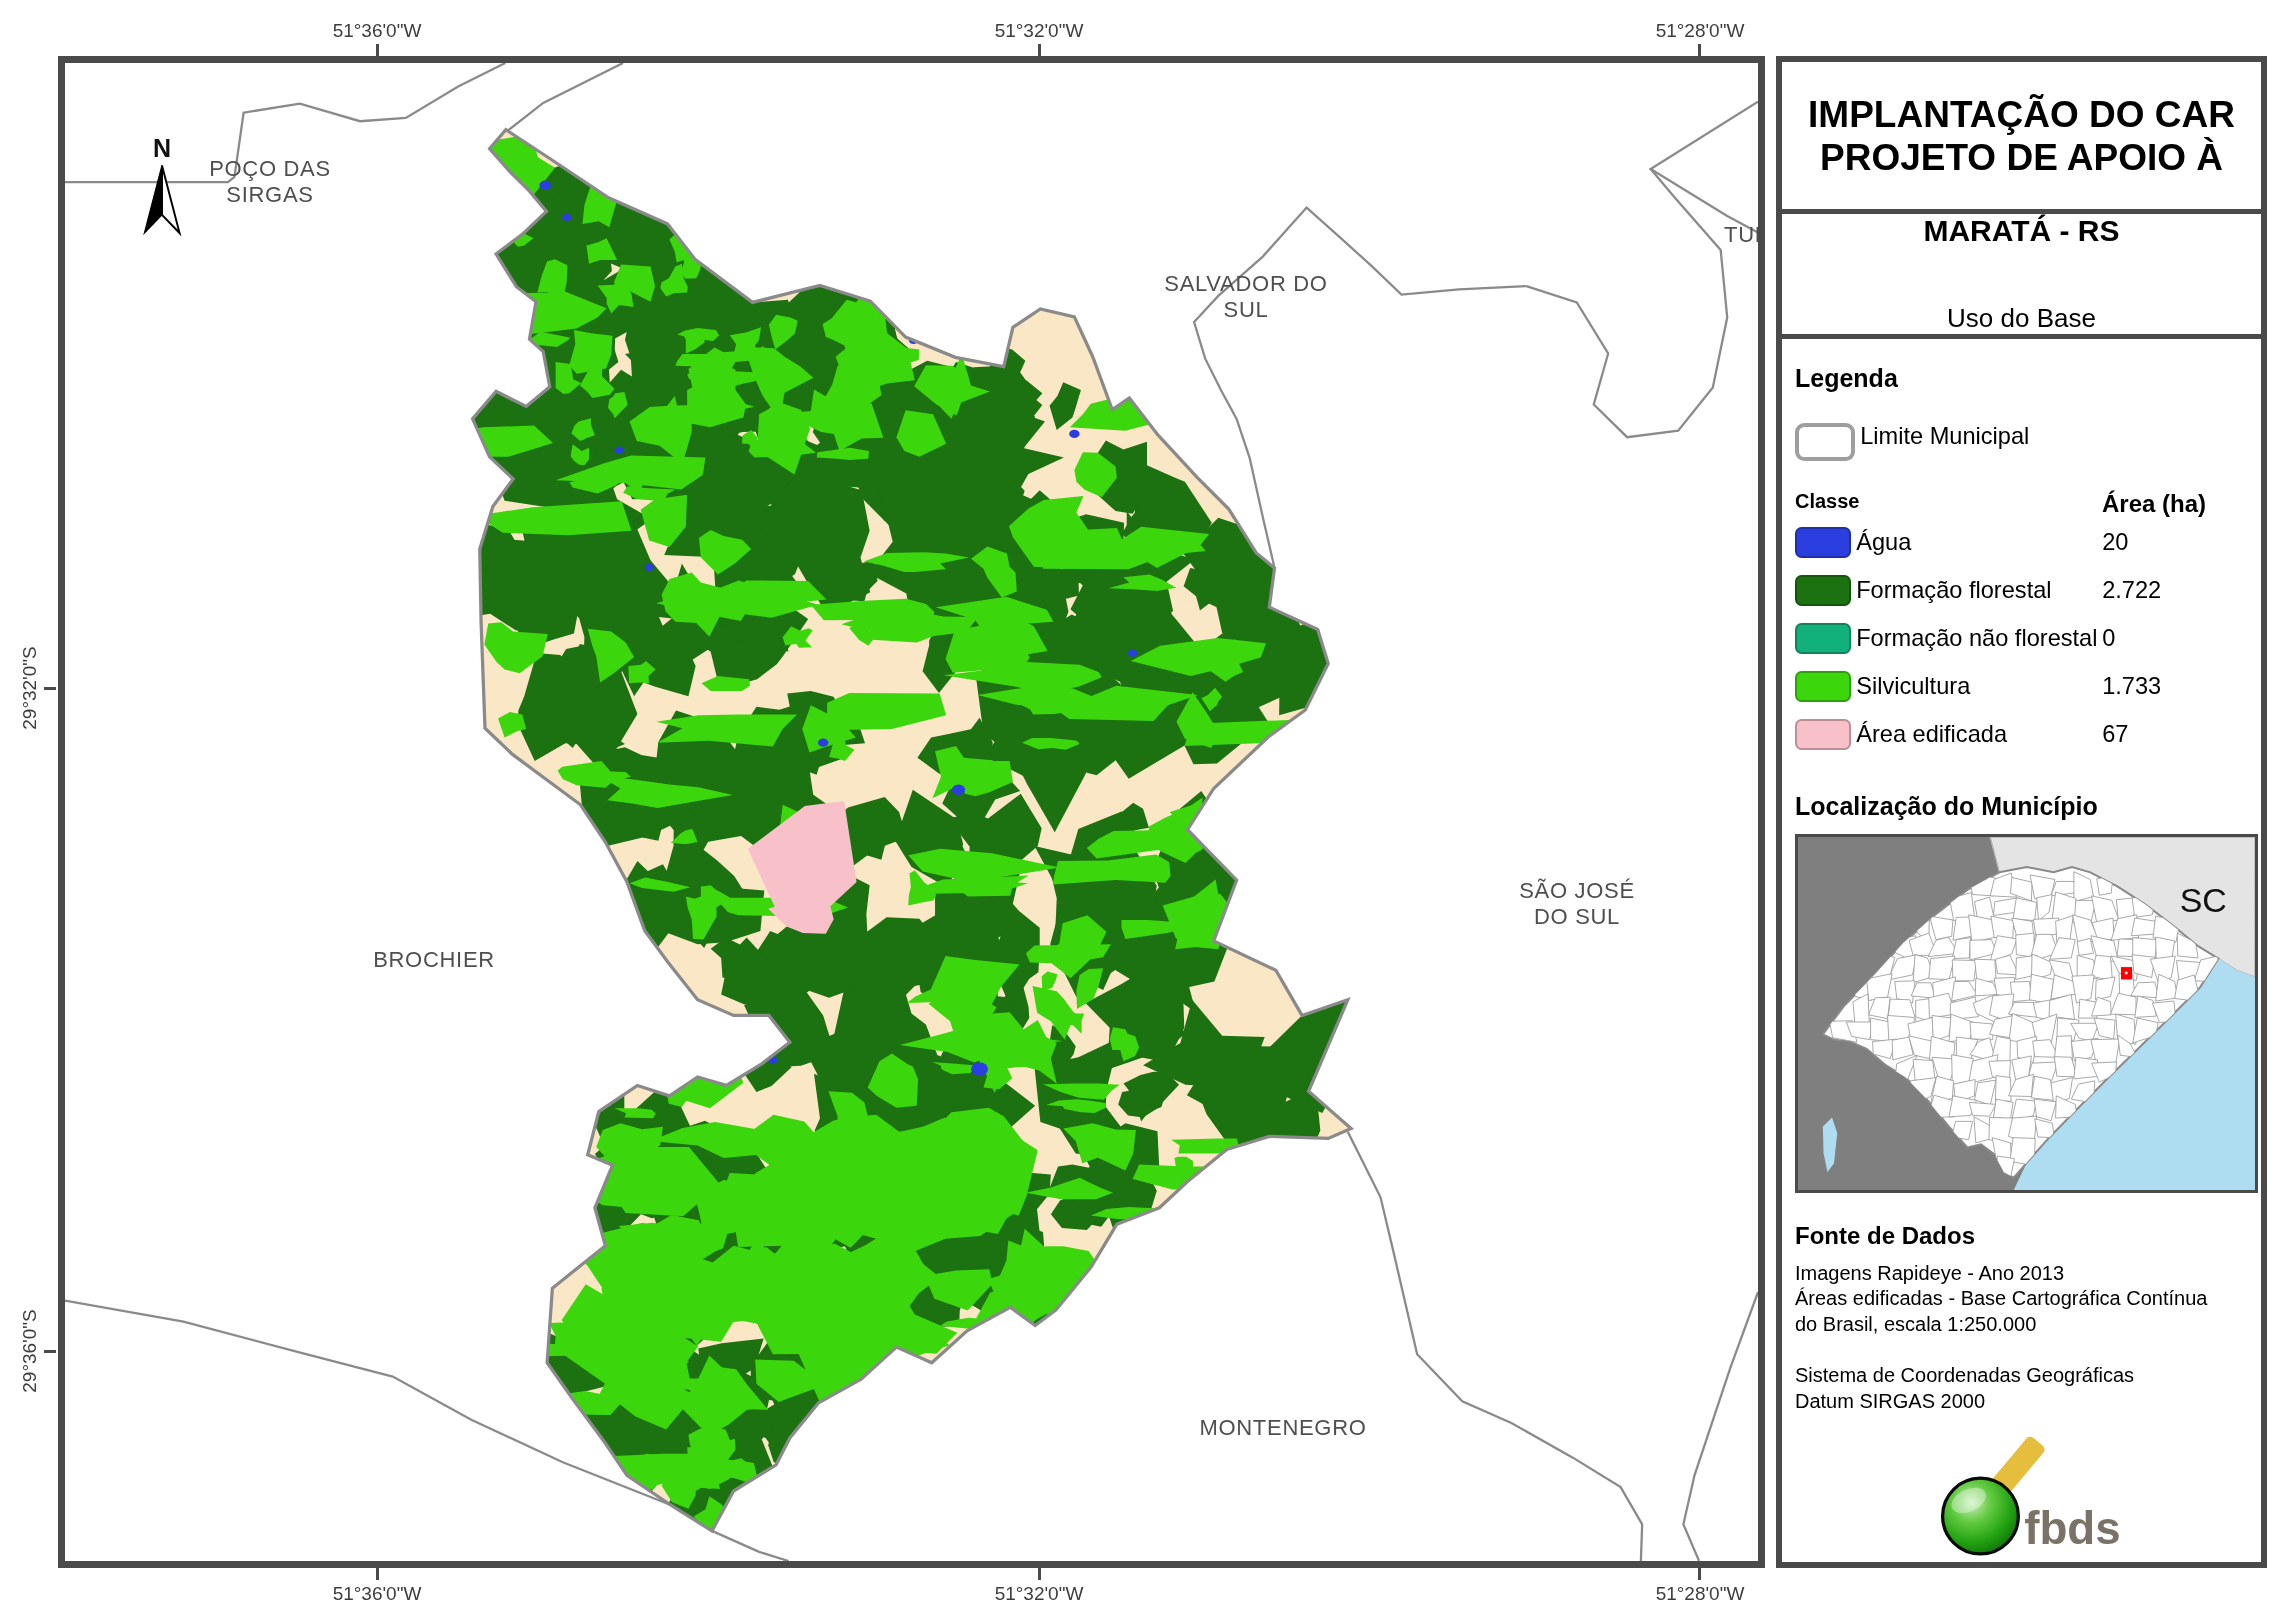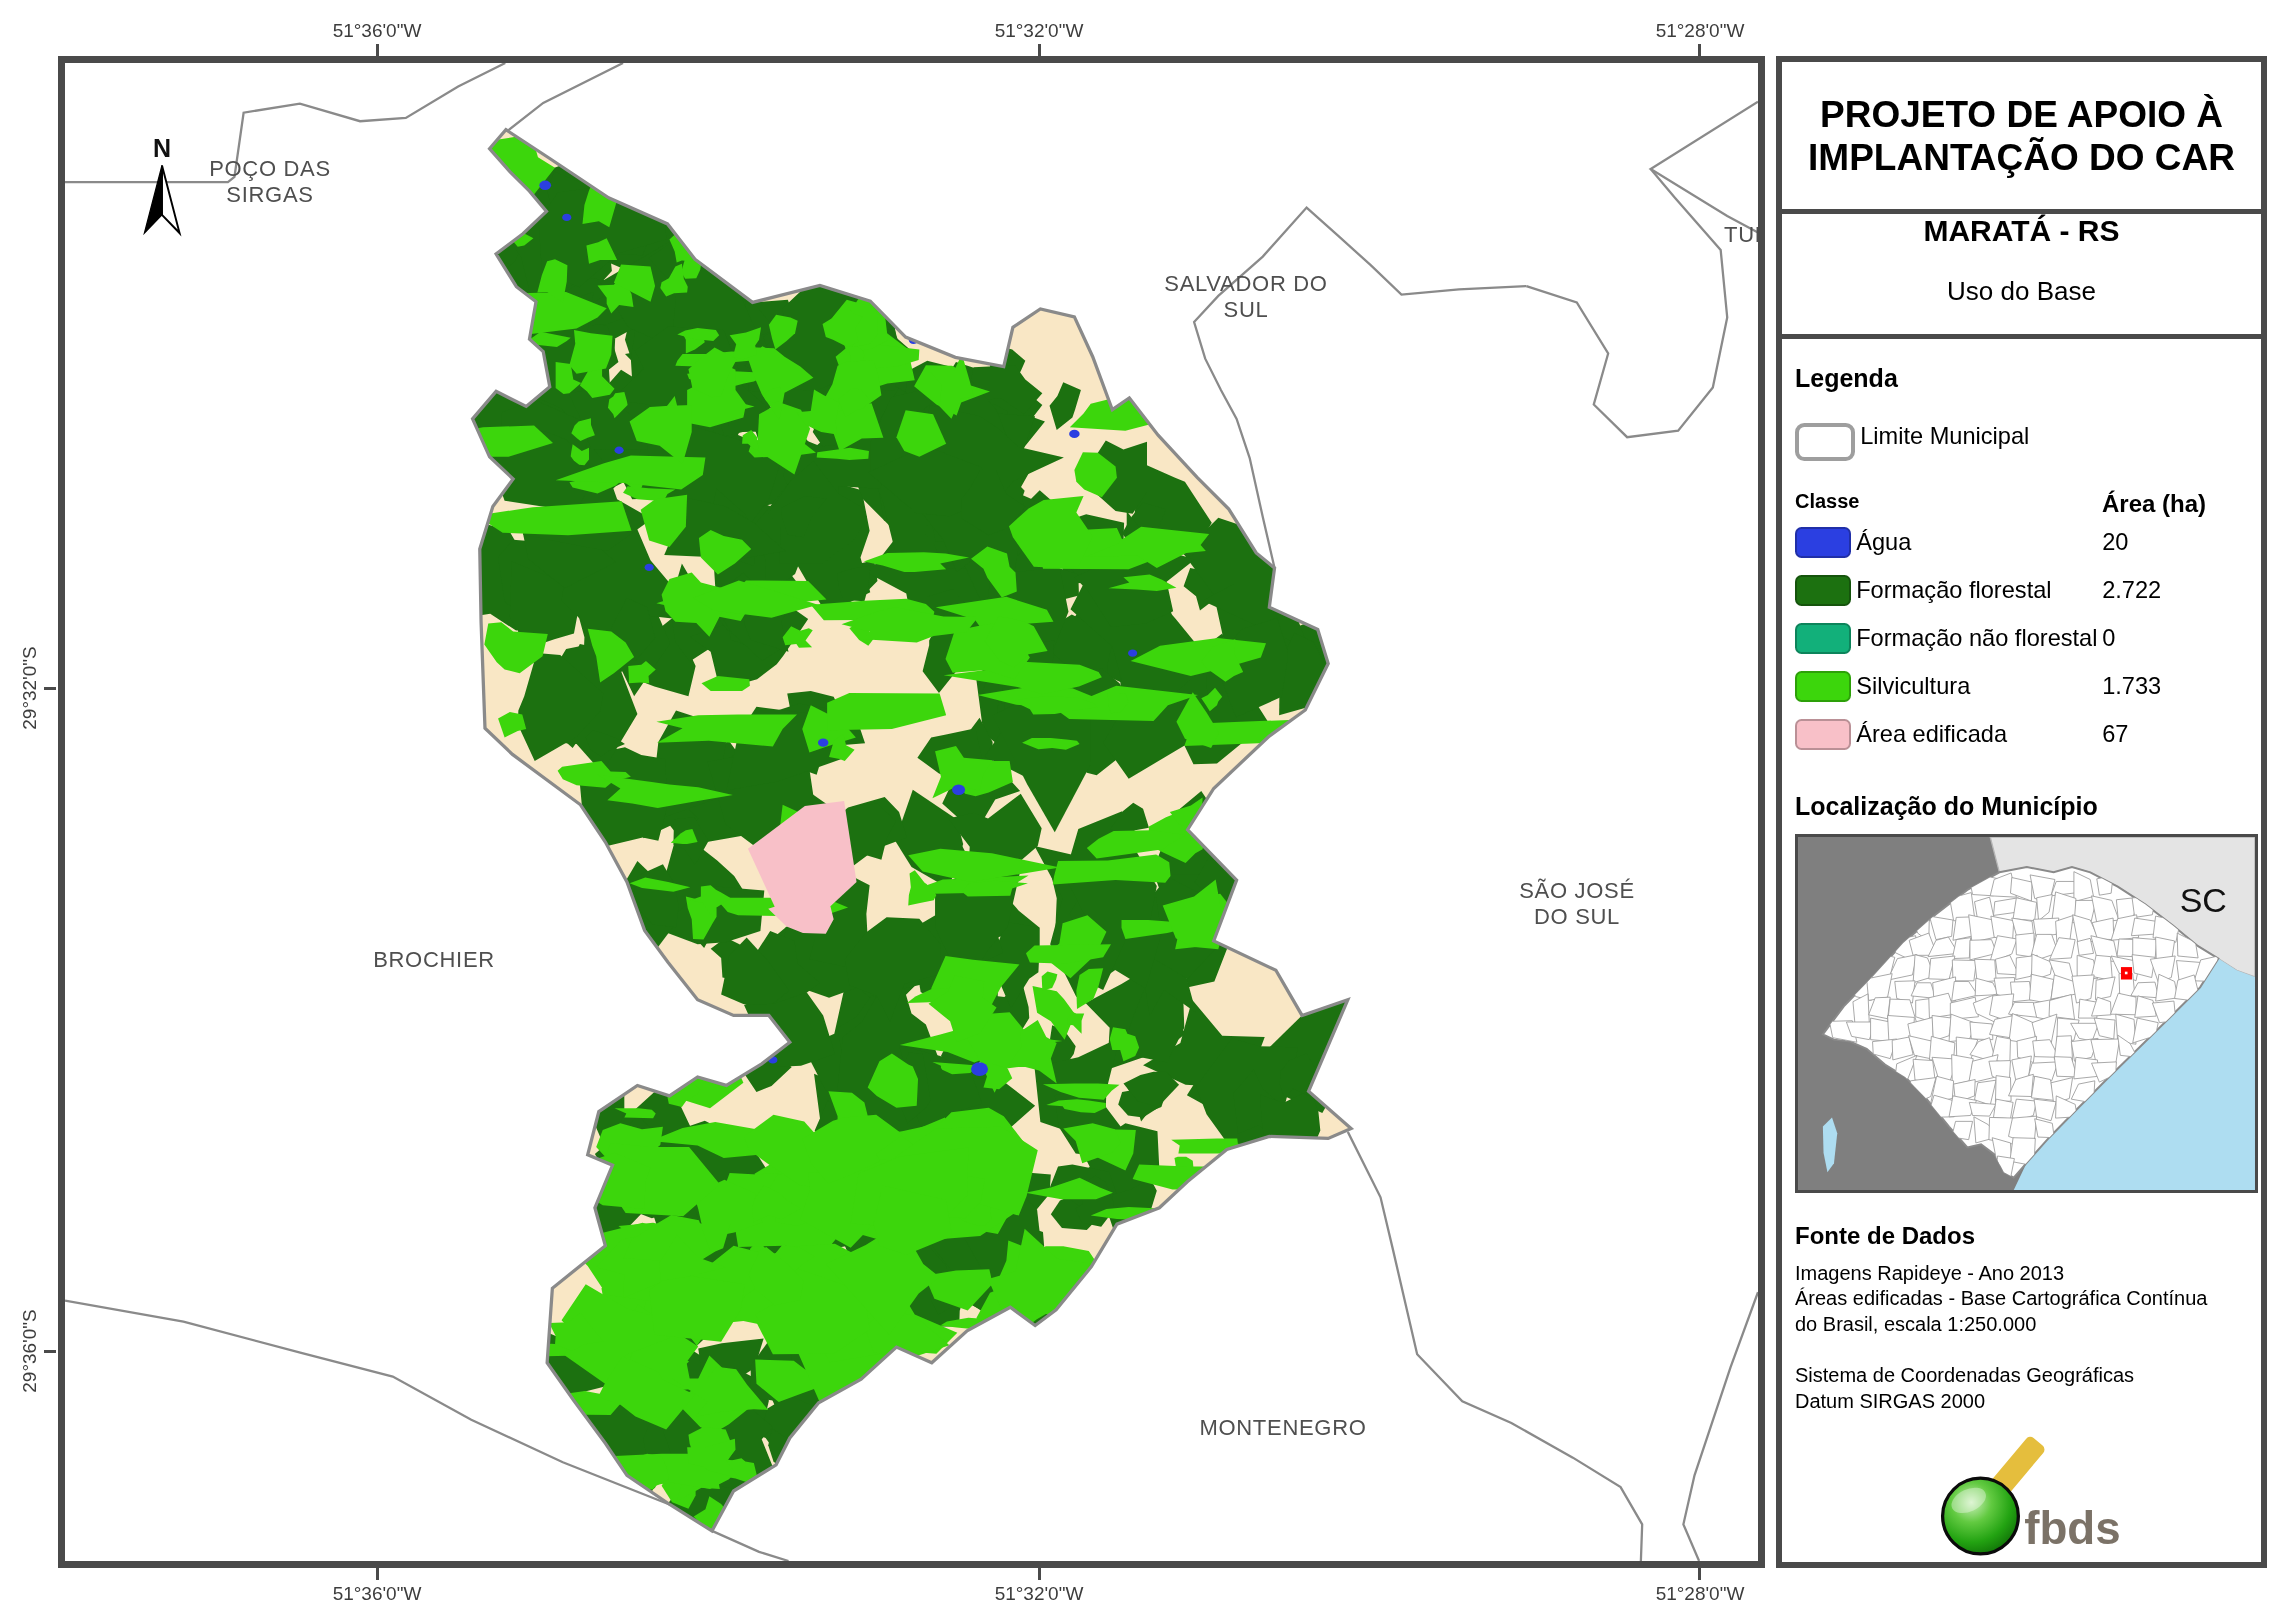--- a/index.html
+++ b/index.html
@@ -23,21 +23,21 @@
   
   .tickv{position:absolute;width:2.6px;height:11.8px;background:#4a4a4a;}
   .tickh{position:absolute;width:11.8px;height:2.6px;background:#4a4a4a;}
   .coord{position:absolute;font-size:19px;color:#3d3d3d;transform:translate(-50%,0);white-space:nowrap;}
   .coord-left{position:absolute;font-size:19px;color:#3d3d3d;transform:translate(-50%,-50%) rotate(-90deg);white-space:nowrap;}
   .sb-num{position:absolute;top:1498px;font-size:22px;color:#000;transform:translate(-50%,0);white-space:nowrap;}
   
   #panel{left:1776px;top:56px;width:491px;height:1512px;border:6.5px solid #4a4a4a;background:#fff;box-sizing:border-box;display:flex;flex-direction:column;}
   .p-box1{height:173px;border-bottom:5.9px solid #4a4a4a;display:flex;flex-direction:column;align-items:center;justify-content:center;}
   .p-box1 div{font-size:37px;font-weight:bold;line-height:43px;text-align:center;}
-  .p-box2{height:141px;border-bottom:5.9px solid #4a4a4a;display:flex;flex-direction:column;align-items:center;justify-content:flex-start;}
+  .p-box2{height:141px;border-bottom:5.9px solid #4a4a4a;display:flex;flex-direction:column;align-items:center;justify-content:space-between;}
   .p-muni{font-size:30px;font-weight:bold;}
   .p-theme{font-size:26px;margin-top:27.5px;}
   .p-box3{flex:1;position:relative;padding:0 0 0 13px;}
   .h-bold{font-size:25px;font-weight:bold;}
   #legenda-h{margin-top:25px;}
   .limite-row{margin-top:30px;display:flex;}
   .limite-sw{width:52px;height:30px;background:#fff;border:4.6px solid #9e9e9e;border-radius:9.2px;}
   .limite-lbl{font-size:23.6px;margin-left:5.2px;}
   .cls-head{margin-top:29px;display:flex;}
   .cls-head .c1{font-size:20px;font-weight:bold;width:307px;}
@@ -688,22 +688,22 @@
 <div class="coord" style="left:1039px;top:1583px;">51°32'0"W</div>
 <div class="coord" style="left:1700px;top:1583px;">51°28'0"W</div>
 
 <div class="tickh" style="left:44px;top:687px;"></div>
 <div class="tickh" style="left:44px;top:1350px;"></div>
 <div class="coord-left" style="left:30px;top:688px;">29°32'0"S</div>
 <div class="coord-left" style="left:30px;top:1351px;">29°36'0"S</div>
 
 <div class="abs" id="panel">
   <div class="p-box1">
+    <div>IMPLANTAÇÃO DO CAR</div>
     <div>PROJETO DE APOIO À</div>
-    <div>IMPLANTAÇÃO DO CAR</div>
   </div>
   <div class="p-box2">
     <div class="p-muni">MARATÁ - RS</div>
     <div class="p-theme">Uso do Base</div>
   </div>
   <div class="p-box3">
     <div class="h-bold" id="legenda-h">Legenda</div>
 
     <div class="limite-row">
       <div class="limite-sw"></div>

